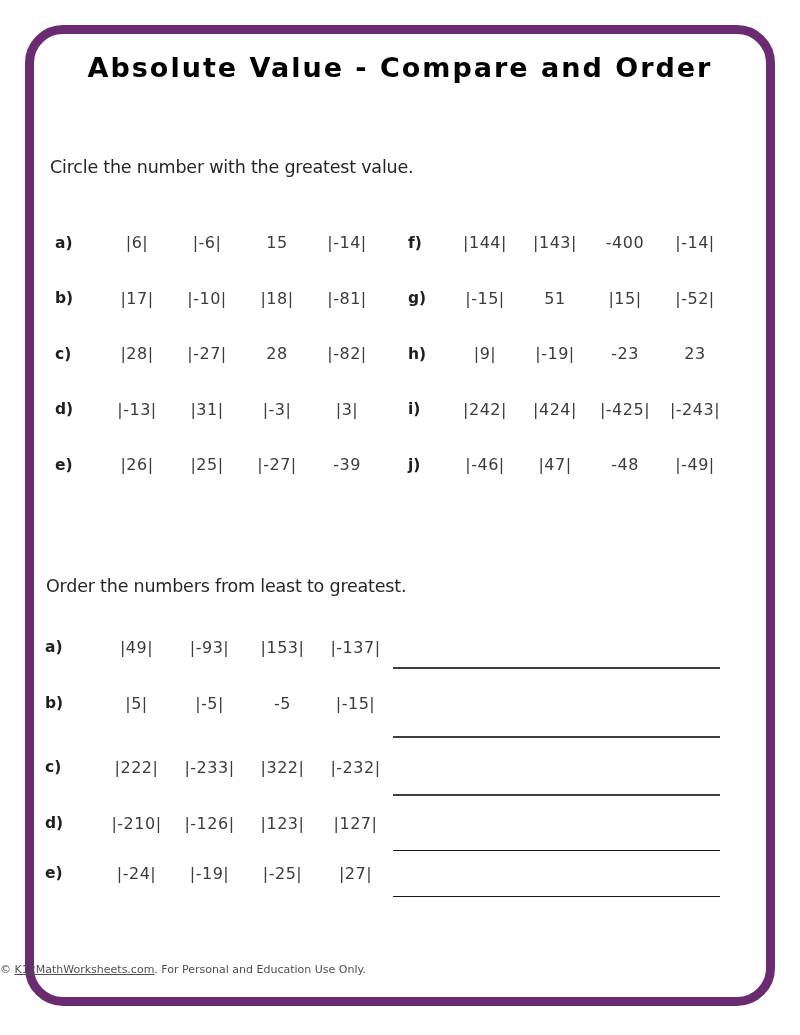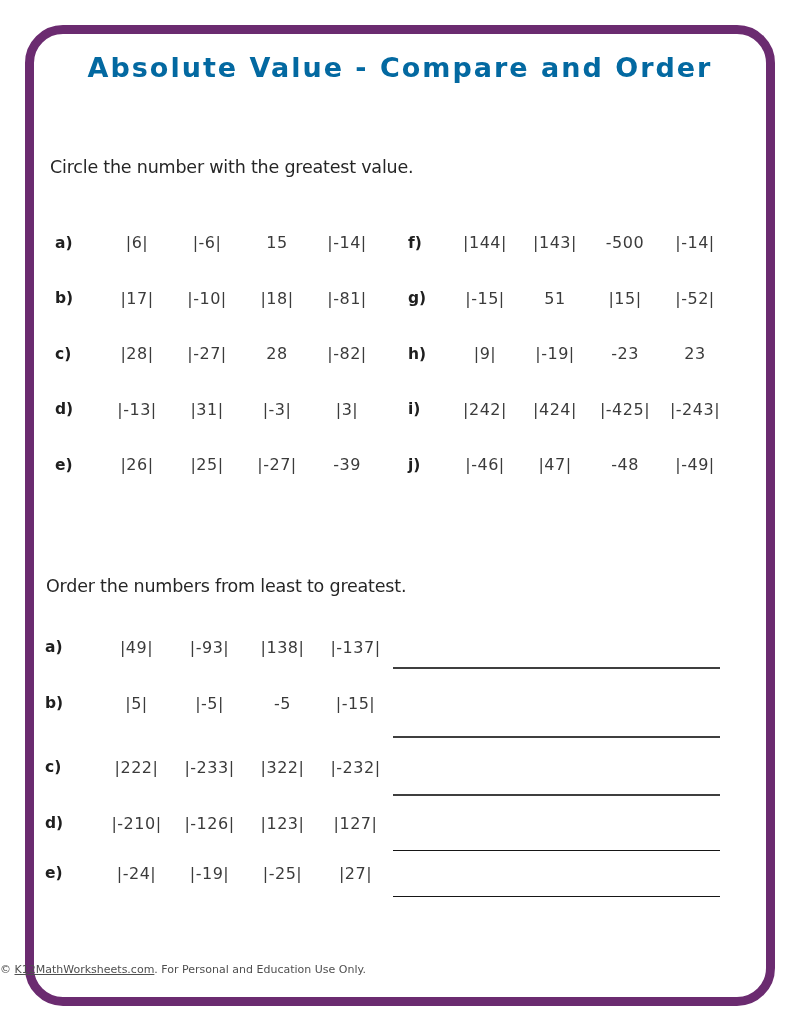--- a/index.html
+++ b/index.html
@@ -8,21 +8,21 @@
     font-family:"DejaVu Sans","Liberation Sans",sans-serif;color:#3a3a3a;
     overflow:hidden;
   }
   .sheet-border{
     position:absolute;left:25px;top:25px;width:750px;height:981px;
     box-sizing:border-box;border:9px solid #6b2b70;border-radius:38px;
     background:transparent;
   }
   .title{
     position:absolute;top:52px;left:0;width:800px;text-align:center;
-    font-size:27px;font-weight:700;letter-spacing:2px;color:#0369a1;
+    font-size:27px;font-weight:700;letter-spacing:2px;color:#000000;
   }
   .sec-heading{
     position:absolute;font-size:17.5px;font-weight:400;color:#262626;
     letter-spacing:-0.2px;
   }
   #h1{left:50px;top:157px;}
   #h2{left:46px;top:576px;}
 
   .s1-block{position:absolute;top:215px;display:grid;grid-template-rows:repeat(5,55.5px);}
   #s1-left{left:55px;}
@@ -94,21 +94,21 @@
     <span class="val">|-27|</span>
     <span class="val">-39</span>
   </div>
 </div>
 
 <div class="s1-block" id="s1-right">
   <div class="s1-row">
     <span class="row-label">f)</span>
     <span class="val">|144|</span>
     <span class="val">|143|</span>
-    <span class="val">-500</span>
+    <span class="val">-400</span>
     <span class="val">|-14|</span>
   </div>
   <div class="s1-row">
     <span class="row-label">g)</span>
     <span class="val">|-15|</span>
     <span class="val">51</span>
     <span class="val">|15|</span>
     <span class="val">|-52|</span>
   </div>
   <div class="s1-row">
@@ -133,21 +133,21 @@
     <span class="val">|-49|</span>
   </div>
 </div>
 
 <div class="sec-heading" id="h2">Order the numbers from least to greatest.</div>
 
 <div class="s2-row" id="s2-r0">
   <span class="row-label">a)</span>
   <span class="val">|49|</span>
   <span class="val">|-93|</span>
-  <span class="val">|138|</span>
+  <span class="val">|153|</span>
   <span class="val">|-137|</span>
 </div>
 <div class="s2-row" id="s2-r1">
   <span class="row-label">b)</span>
   <span class="val">|5|</span>
   <span class="val">|-5|</span>
   <span class="val">-5</span>
   <span class="val">|-15|</span>
 </div>
 <div class="s2-row" id="s2-r2">

